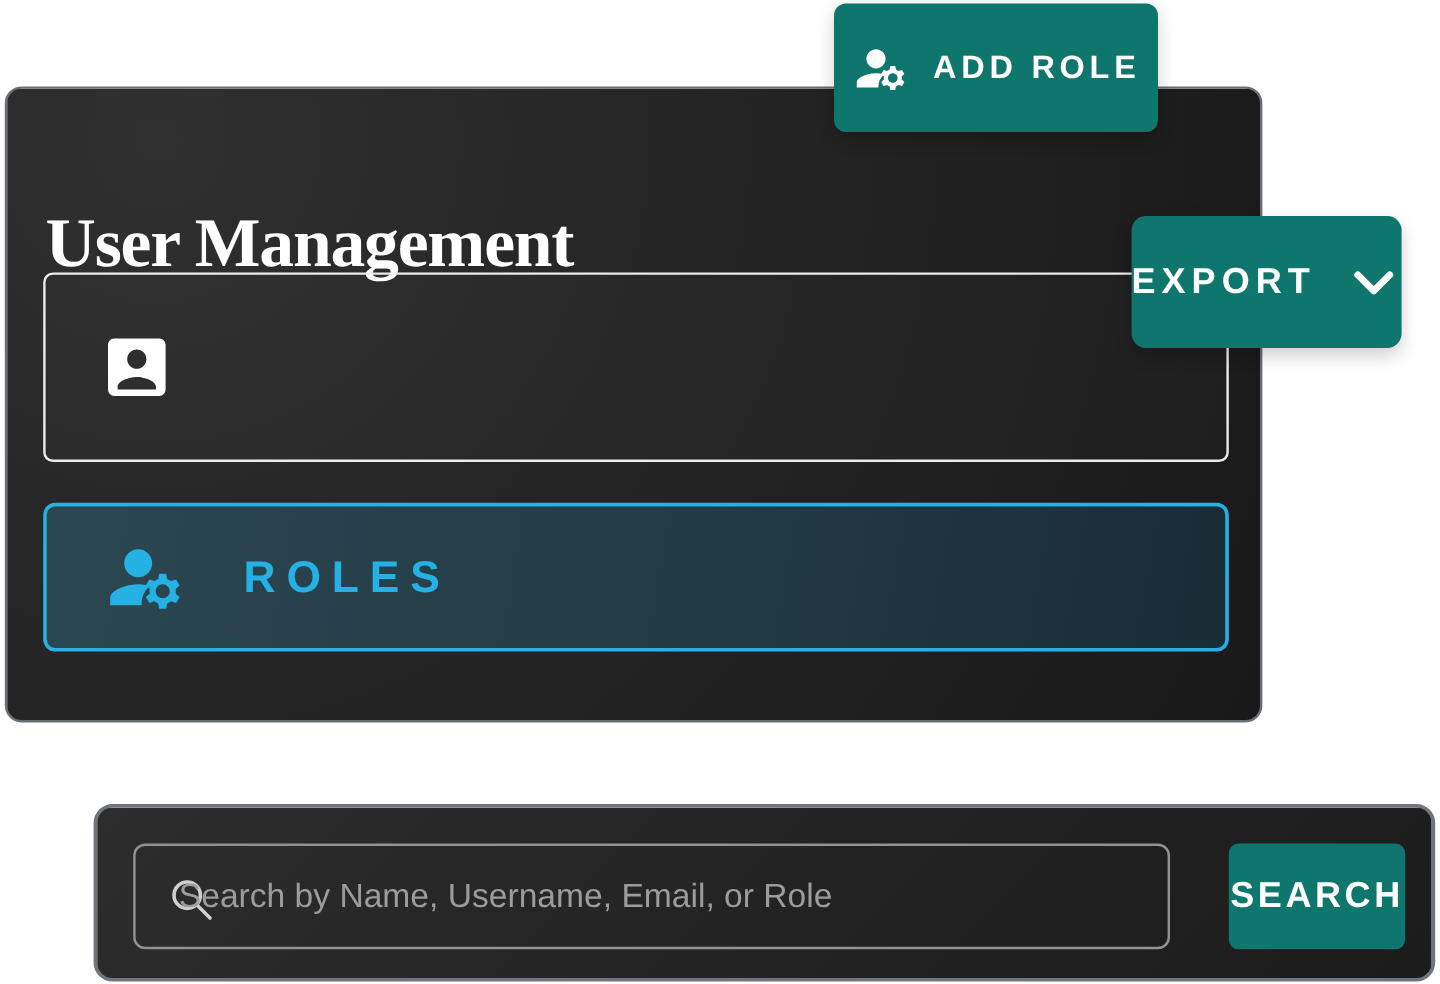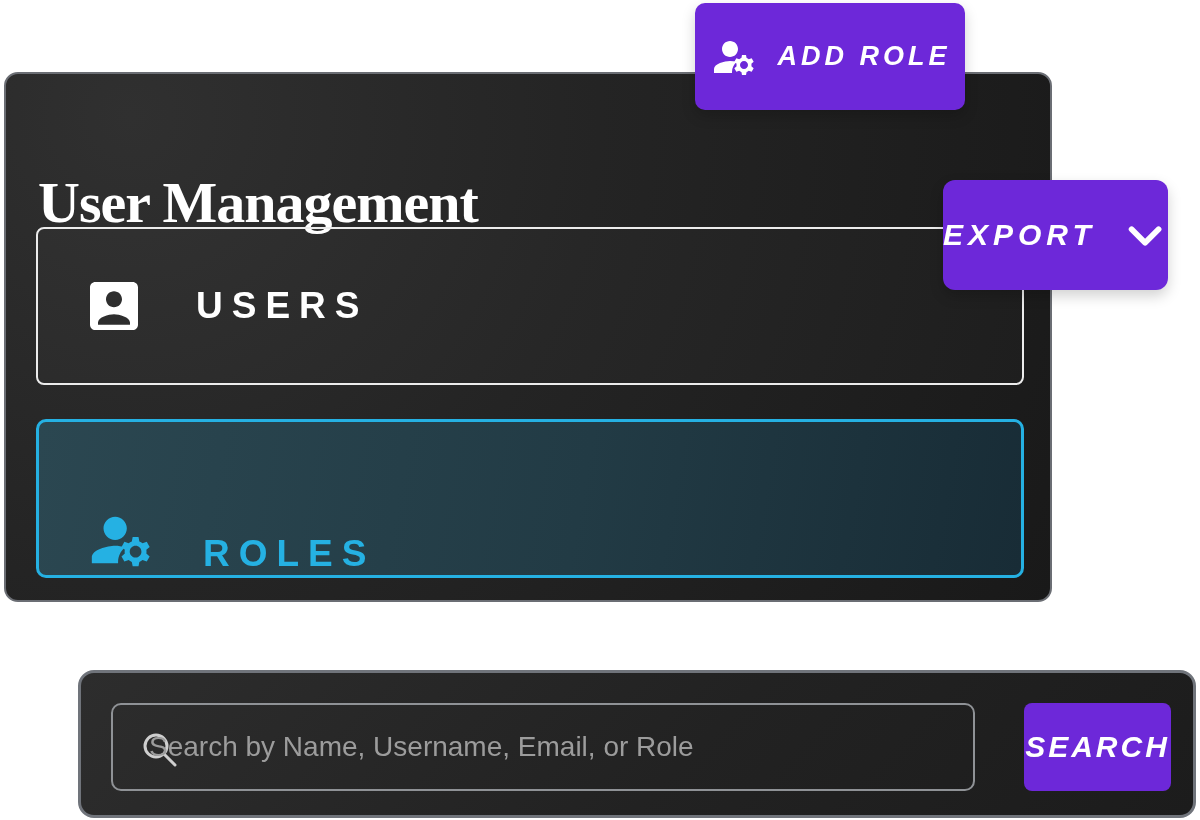--- a/index.html
+++ b/index.html
@@ -10,28 +10,27 @@
     font-family: "Liberation Sans", sans-serif;
     overflow: hidden;
   }
 
   
   .btn-blue {
     position: absolute;
     display: flex;
     align-items: center;
     justify-content: center;
-    background: #6d28d9;
+    background: #0f766e;
     color: #ffffff;
     border: none;
     cursor: pointer;
     font-family: "Liberation Sans", sans-serif;
     font-weight: 700;
     box-shadow: 0 6px 14px rgba(0,0,0,0.18);
-    font-style: italic;
   }
 
   
   .add-role {
     left: 695px; top: 3px;
     width: 270px; height: 107px;
     border-radius: 10px;
     gap: 20px;
     font-size: 27px;
     letter-spacing: 4px;
@@ -78,26 +77,25 @@
     top: 153px;
     height: 158px;
     border: 2px solid #ececec;
     border-radius: 8px;
     background: rgba(255,255,255,0.015);
     color: #ffffff;
   }
   .tab-users .tab-icon { width: 64px; height: 64px; margin-right: 50px; }
   .tab-roles {
     top: 345px;
-    height: 159px;
+    height: 124px;
     border: 3px solid #25b1e3;
     border-radius: 10px;
     background: linear-gradient(100deg, #2b4751 0%, #223b45 55%, #182c36 100%);
     color: #25b1e3;
-    align-items: flex-end;
   }
   .tab-roles .tab-icon { width: 76px; height: 70px; margin-right: 44px; }
 
   
   .export {
     left: 943px; top: 180px;
     width: 225px; height: 110px;
     border-radius: 12px;
     gap: 26px;
     font-size: 30px;
@@ -165,21 +163,20 @@
 
 <section class="panel">
   <h1 class="panel-title">User Management</h1>
 
   <div class="tab tab-users">
     <span class="tab-icon" style="display:flex">
       <svg viewBox="0 0 24 24" fill="#ffffff" fill-rule="evenodd" style="width:100%;height:100%">
         <path d="M3,5v14c0,1.1,0.89,2,2,2h14c1.1,0,2-0.9,2-2V5c0-1.1-0.9-2-2-2H5C3.89,3,3,3.9,3,5z M15,9.5c0,1.66-1.34,3-3,3s-3-1.34-3-3s1.34-3,3-3S15,7.84,15,9.5z M6,18.2c0-2,4-3.1,6-3.1s6,1.1,6,3.1V19H6V18.2z"></path>
       </svg>
     </span>
-    <span class="tab-label">USERS</span>
   </div>
 
   <div class="tab tab-roles">
     <span class="tab-icon" style="display:flex">
       <svg viewBox="0 0 24 24" fill="#25b1e3" style="width:100%;height:100%">
         <path d="M10,12c2.21,0,4-1.79,4-4s-1.79-4-4-4S6,5.79,6,8S7.79,12,10,12z M10,14c-2.67,0-8,1.34-8,4v2h9.02c-0.01-0.16-0.02-0.33-0.02-0.5c0-1.99,0.9-3.77,2.3-4.97C12.23,14.19,11.14,14,10,14z M20.75,16c0-0.22-0.03-0.42-0.06-0.63l1.14-1.01l-1-1.73l-1.45,0.49c-0.32-0.27-0.68-0.48-1.08-0.63L18,11h-2l-0.3,1.49c-0.4,0.15-0.76,0.36-1.08,0.63l-1.45-0.49l-1,1.73l1.14,1.01c-0.03,0.21-0.06,0.41-0.06,0.63s0.03,0.42,0.06,0.63l-1.14,1.01l1,1.73l1.45-0.49c0.32,0.27,0.68,0.48,1.08,0.63L16,21h2l0.3-1.49c0.4-0.15,0.76-0.36,1.08-0.63l1.45,0.49l1-1.73l-1.14-1.01C20.72,16.42,20.75,16.22,20.75,16z M17,18c-1.1,0-2-0.9-2-2s0.9-2,2-2s2,0.9,2,2S18.1,18,17,18z"></path>
       </svg>
     </span>
     <span class="tab-label">ROLES</span>
   </div>

